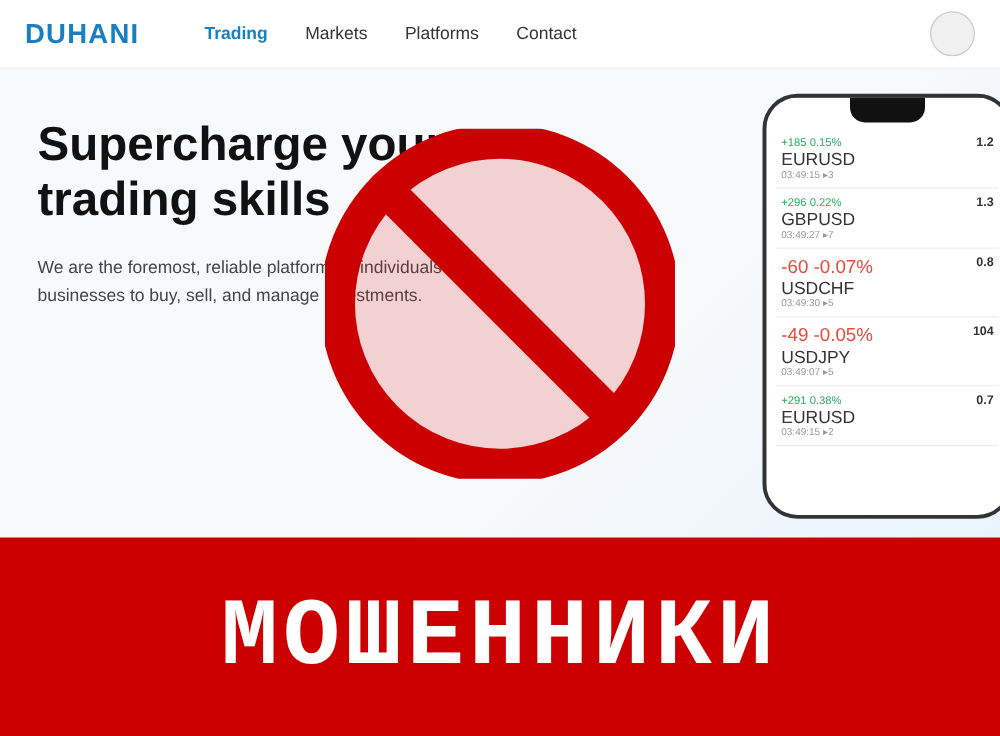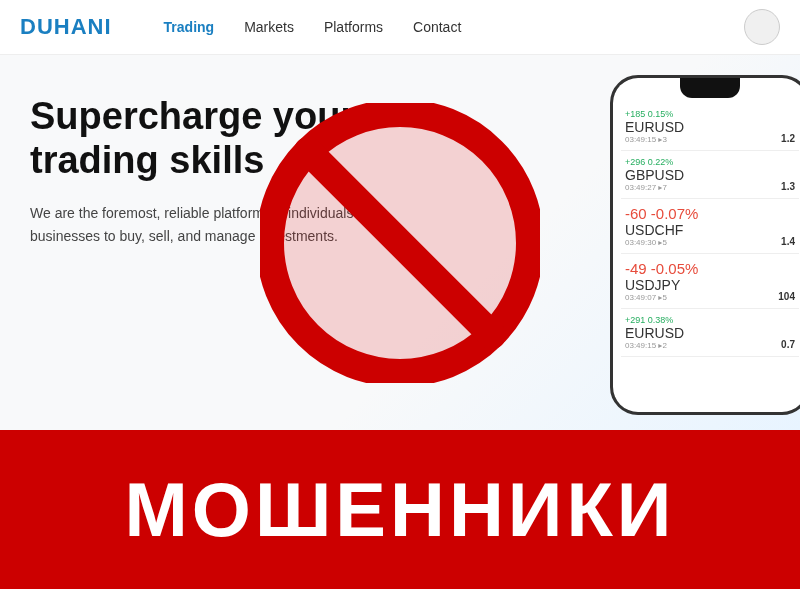--- a/index.html
+++ b/index.html
@@ -121,21 +121,21 @@
     }
     .phone-screen {
       position: absolute;
       top: 0; left: 0; right: 0; bottom: 0;
       background: #fff;
       padding: 25px 8px 8px;
     }
     .trading-row {
       display: flex;
       justify-content: space-between;
-      align-items: flex-end;
+      align-items: flex-start;
       padding: 6px 4px;
       border-bottom: 1px solid #eee;
       font-size: 9px;
     }
     .trading-row .pair { color: #333; font-weight: normal; font-size: 14px; }
     .trading-row .time { color: #999; font-size: 8px; }
     .trading-row .change-pos { color: #27ae60; font-size: 9px; }
     .trading-row .change-neg { color: #e74c3c; font-size: 15px; }
     .trading-row .price { color: #333; font-size: 10px; font-weight: bold; margin-left: 40px; }
 
@@ -166,21 +166,21 @@
       display: flex;
       align-items: center;
       justify-content: center;
       z-index: 30;
     }
     .red-banner-text {
       color: #fff;
       font-size: 76px;
       font-weight: 900;
       letter-spacing: 4px;
-      font-family: Liberation Sans, sans-serif;
+      font-family: Liberation Mono, monospace;
       text-transform: uppercase;
     }
   </style>
 </head>
 <body>
 
 <div class="website-bg"></div>
 <nav class="navbar">
   <div class="logo">DUHANI</div>
   <ul class="nav-links">
@@ -226,21 +226,21 @@
           <div class="time">03:49:27 ▸7</div>
         </div>
         <div class="price">1.3</div>
       </div>
       <div class="trading-row">
         <div>
           <div class="change-neg">-60 -0.07%</div>
           <div class="pair">USDCHF</div>
           <div class="time">03:49:30 ▸5</div>
         </div>
-        <div class="price">1.4</div>
+        <div class="price">0.8</div>
       </div>
       <div class="trading-row">
         <div>
           <div class="change-neg">-49 -0.05%</div>
           <div class="pair">USDJPY</div>
           <div class="time">03:49:07 ▸5</div>
         </div>
         <div class="price">104</div>
       </div>
       <div class="trading-row">

